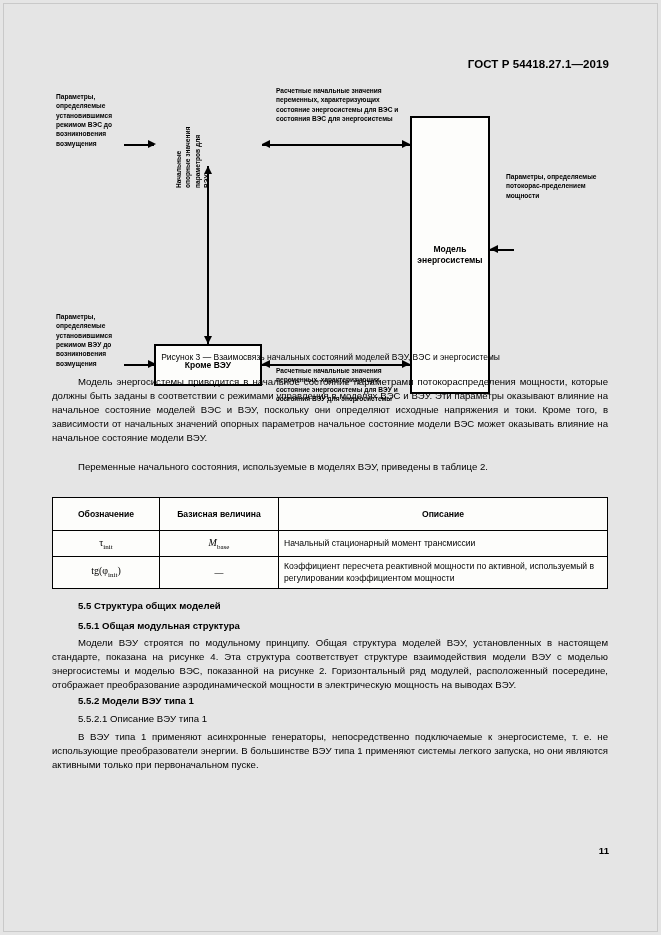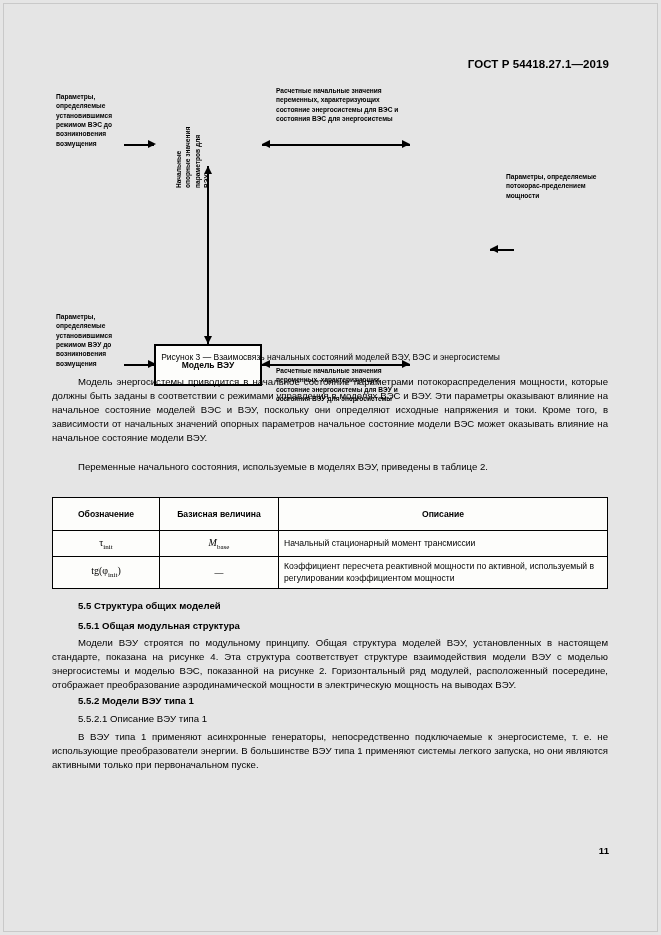--- a/index.html
+++ b/index.html
@@ -227,21 +227,25 @@
 </head>
 <body>
 
 <div class="page">
   <div class="page-border"></div>
 
   <div class="doc-header">ГОСТ Р 54418.27.1—2019</div>
 
   <div class="figure">
 
-    <div class="box" id="box-veu">Модель ВЭУ</div>
+    <div class="box" id="box-veu">Кроме ВЭУ</div>
+    <div class="box" id="box-grid">
+      <span style="white-space:pre-line">Модель
+энергосистемы</span>
+    </div>
 
     <div class="fline h" style="left:76px; top:60px; width:30px;"></div>
     <div class="arrow right" style="left:100px; top:56px;"></div>
 
     <div class="fline h" style="left:76px; top:280px; width:30px;"></div>
     <div class="arrow right" style="left:100px; top:276px;"></div>
 
     <div class="fline h" style="left:214px; top:60px; width:148px;"></div>
     <div class="arrow left" style="left:214px; top:56px;"></div>
     <div class="arrow right" style="left:354px; top:56px;"></div>

